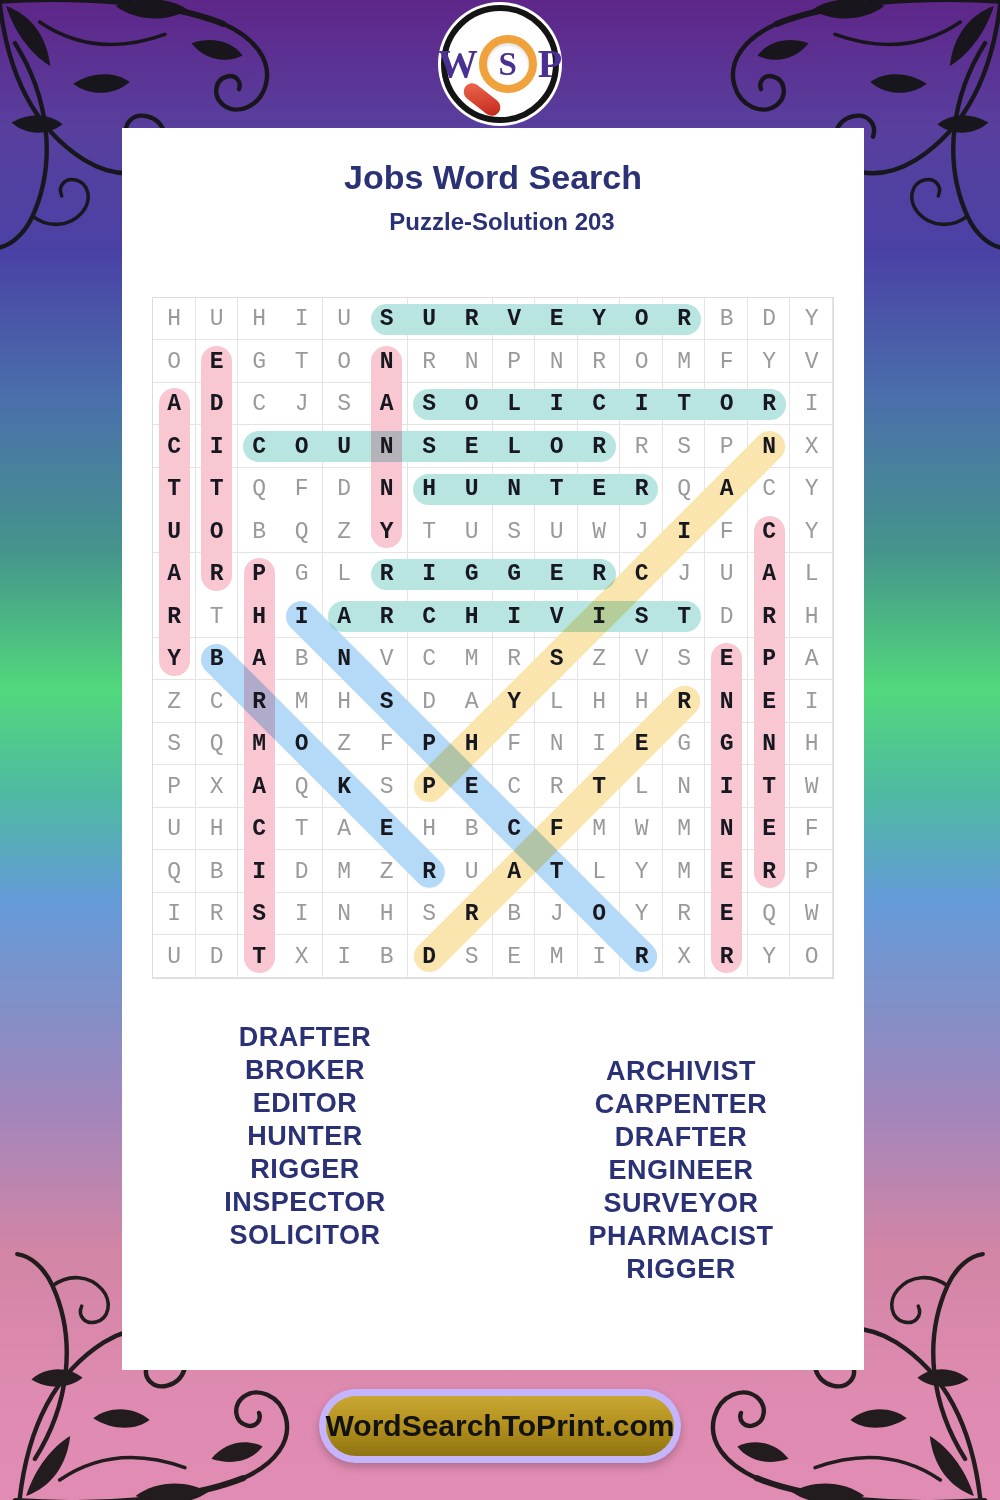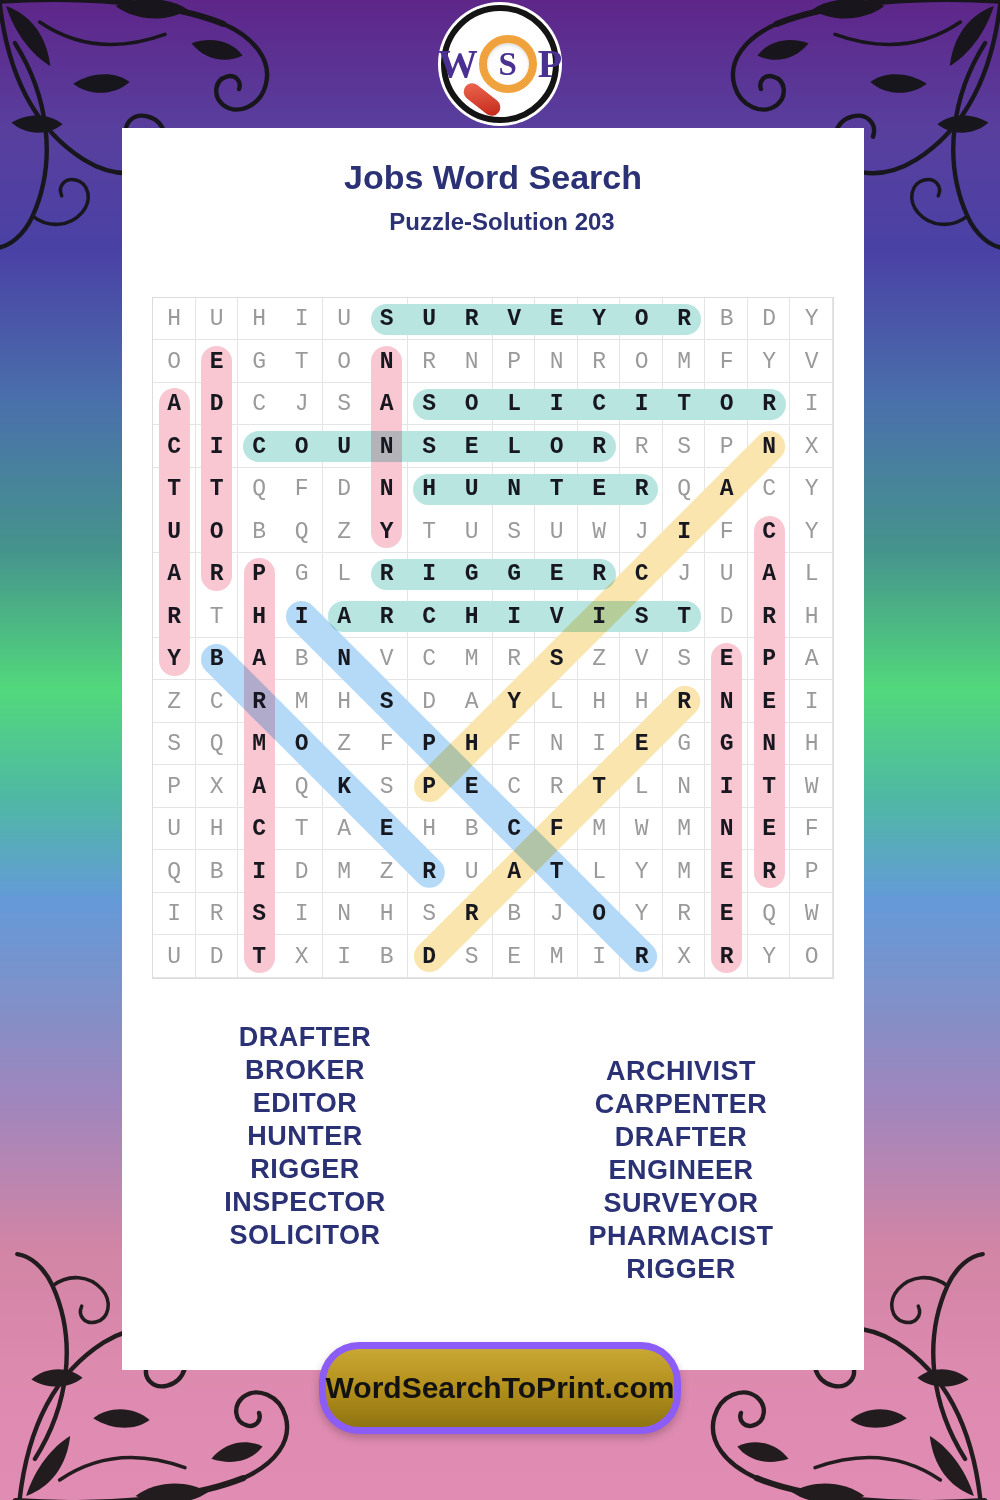--- a/index.html
+++ b/index.html
@@ -49,22 +49,22 @@
     grid-template-columns:repeat(16,42.5px);grid-auto-rows:42.5px;}
   .letters span{display:flex;align-items:center;justify-content:center;
     font-family:"Liberation Mono",monospace;font-size:23px;color:#9a9a9a;}
   .letters span.b{color:#17171f;font-weight:700;}
   
   .wordcol{position:absolute;top:893px;width:340px;text-align:center;}
   .wordcol.left{left:13px;}
   .wordcol.right{left:389px;margin-top:34px;}
   .wordcol div{font-size:27px;line-height:33px;font-weight:700;color:#2b3175;letter-spacing:.5px;}
   
-  .btn{position:absolute;left:319px;top:1342px;width:362px;height:92px;border-radius:40px;
-    background:#8b5cf6;box-shadow:0 4px 9px rgba(0,0,0,.22);z-index:5;cursor:pointer;}
+  .btn{position:absolute;left:319px;top:1389px;width:362px;height:74px;border-radius:40px;
+    background:#c4b5fd;box-shadow:0 4px 9px rgba(0,0,0,.22);z-index:5;cursor:pointer;}
   .btn-inner{position:absolute;inset:7px;border-radius:33px;
     background:linear-gradient(180deg,#c9a733 0%,#b3901d 50%,#8f7412 100%);
     display:flex;align-items:center;justify-content:center;
     font-size:30px;font-weight:700;color:#121212;}
 </style>
 </head>
 <body>
 
 <svg width="0" height="0" style="position:absolute">
   <defs>

